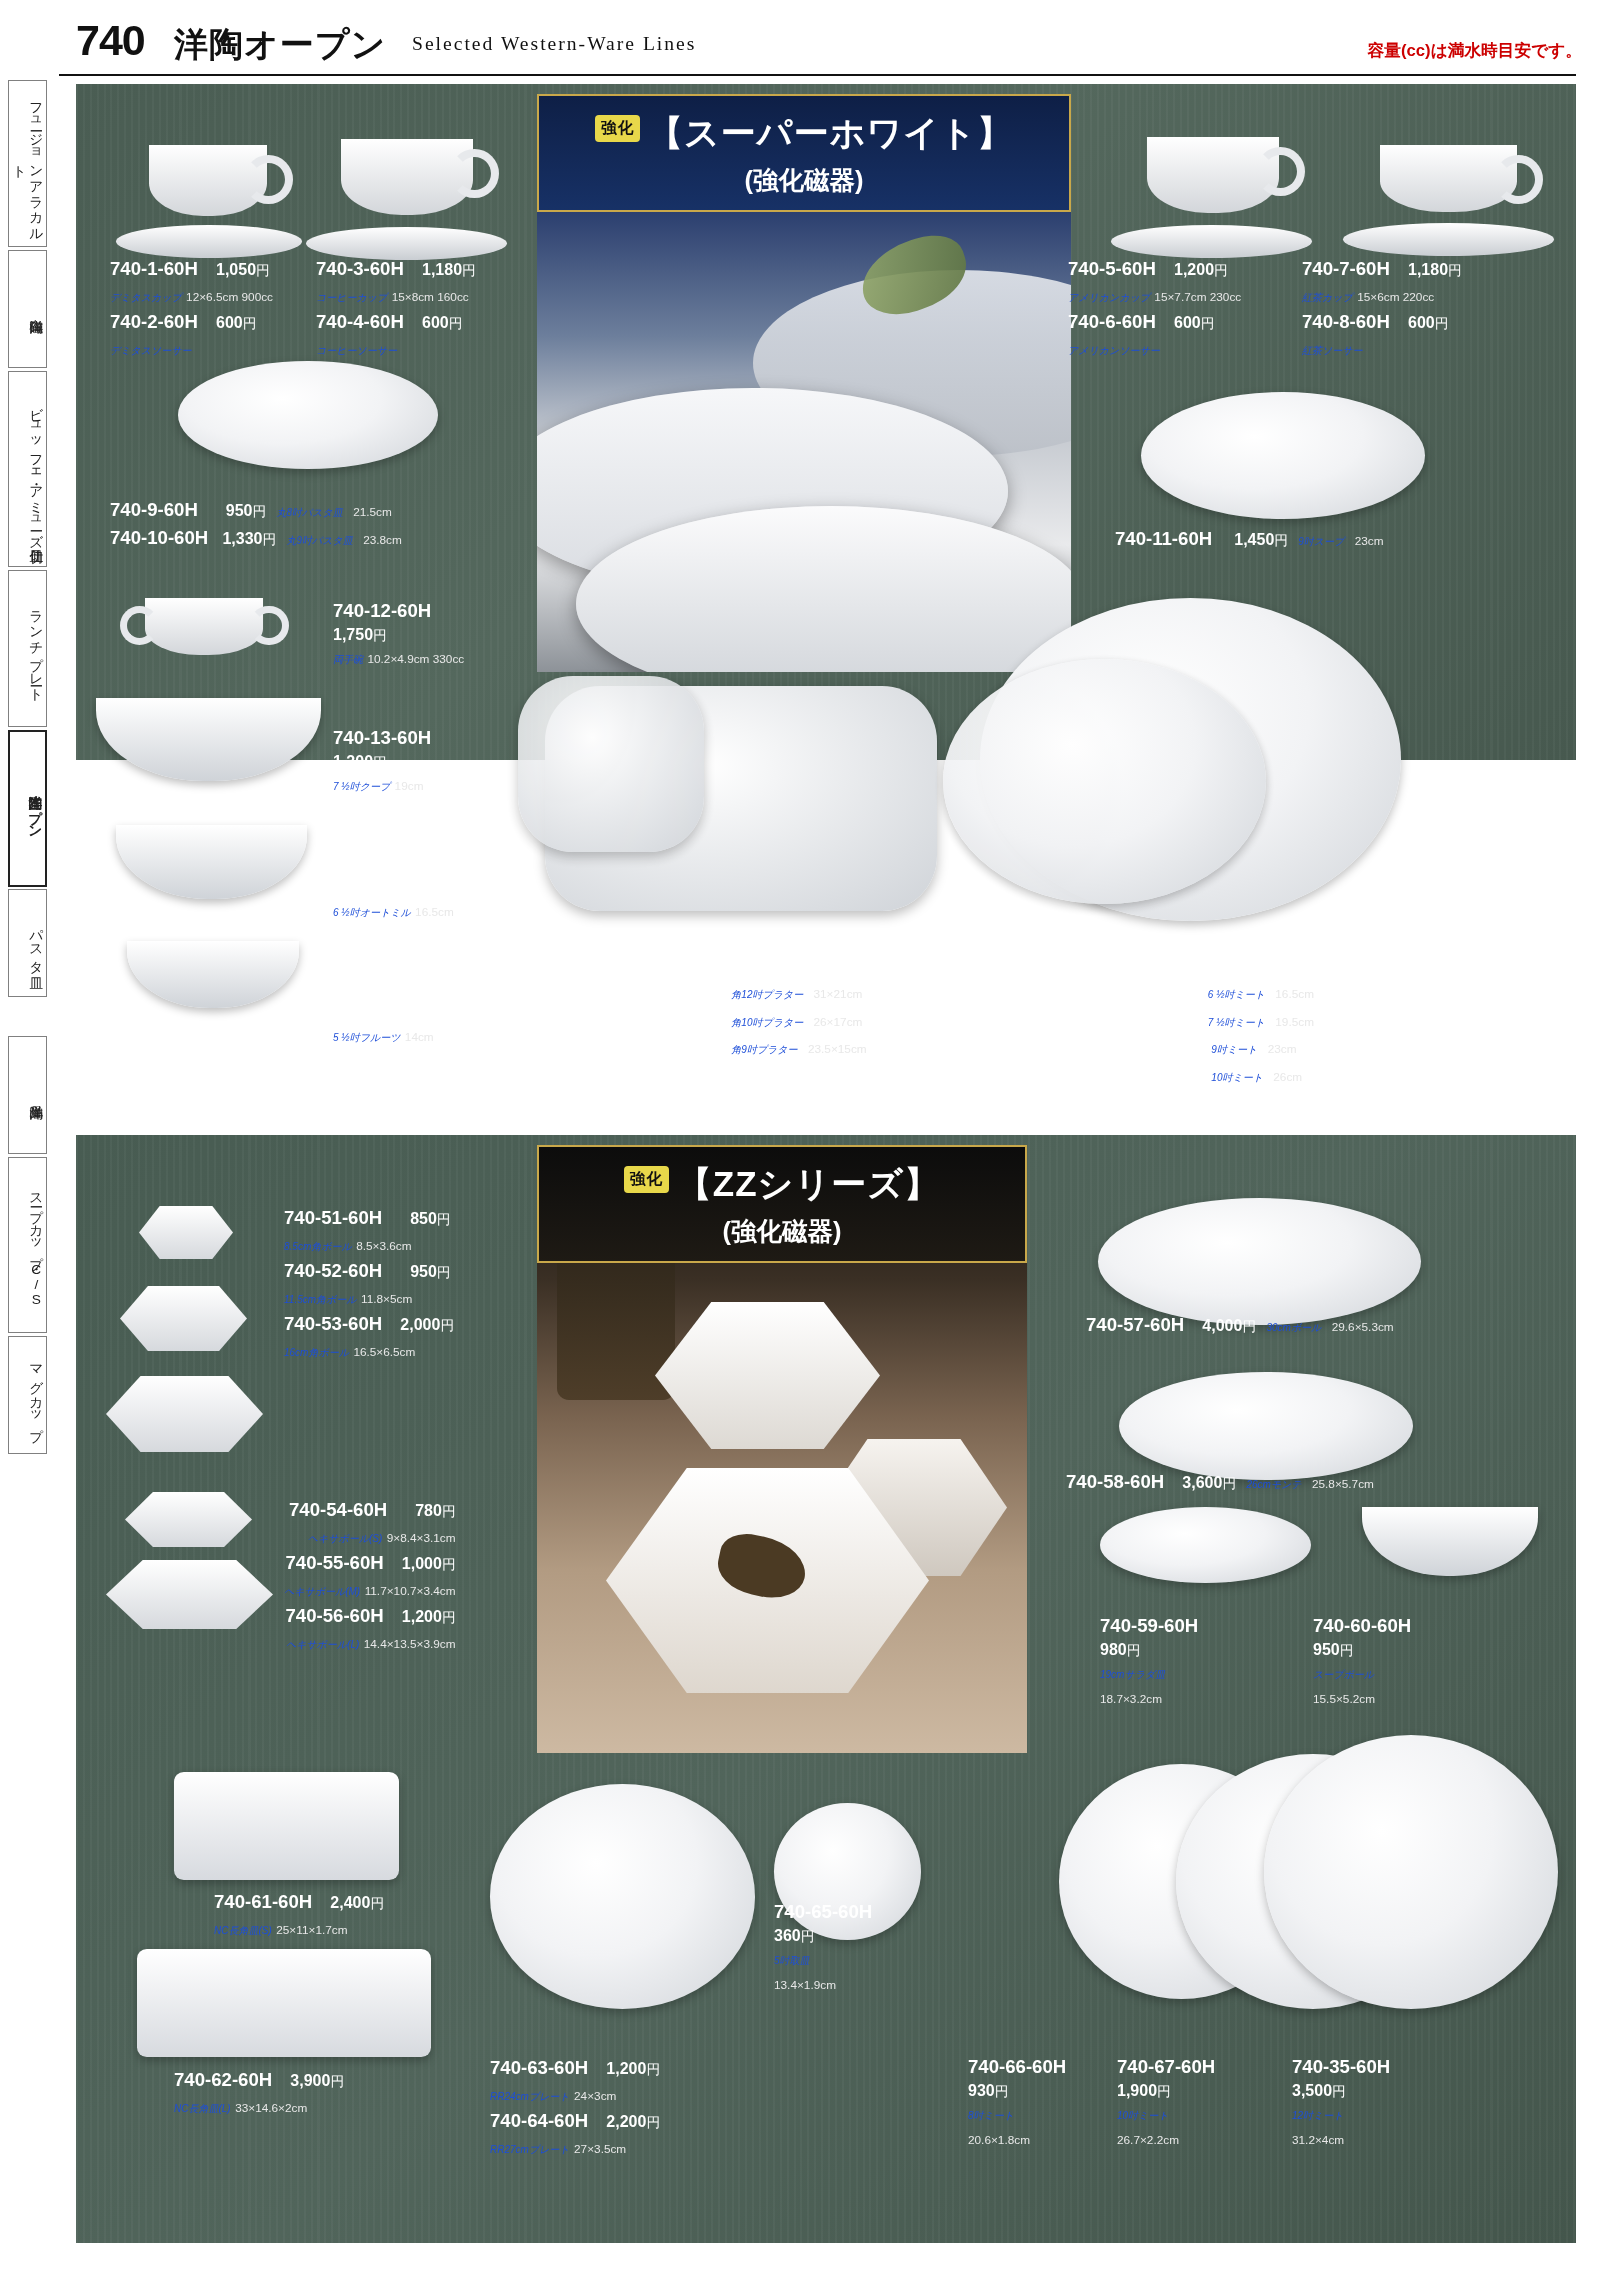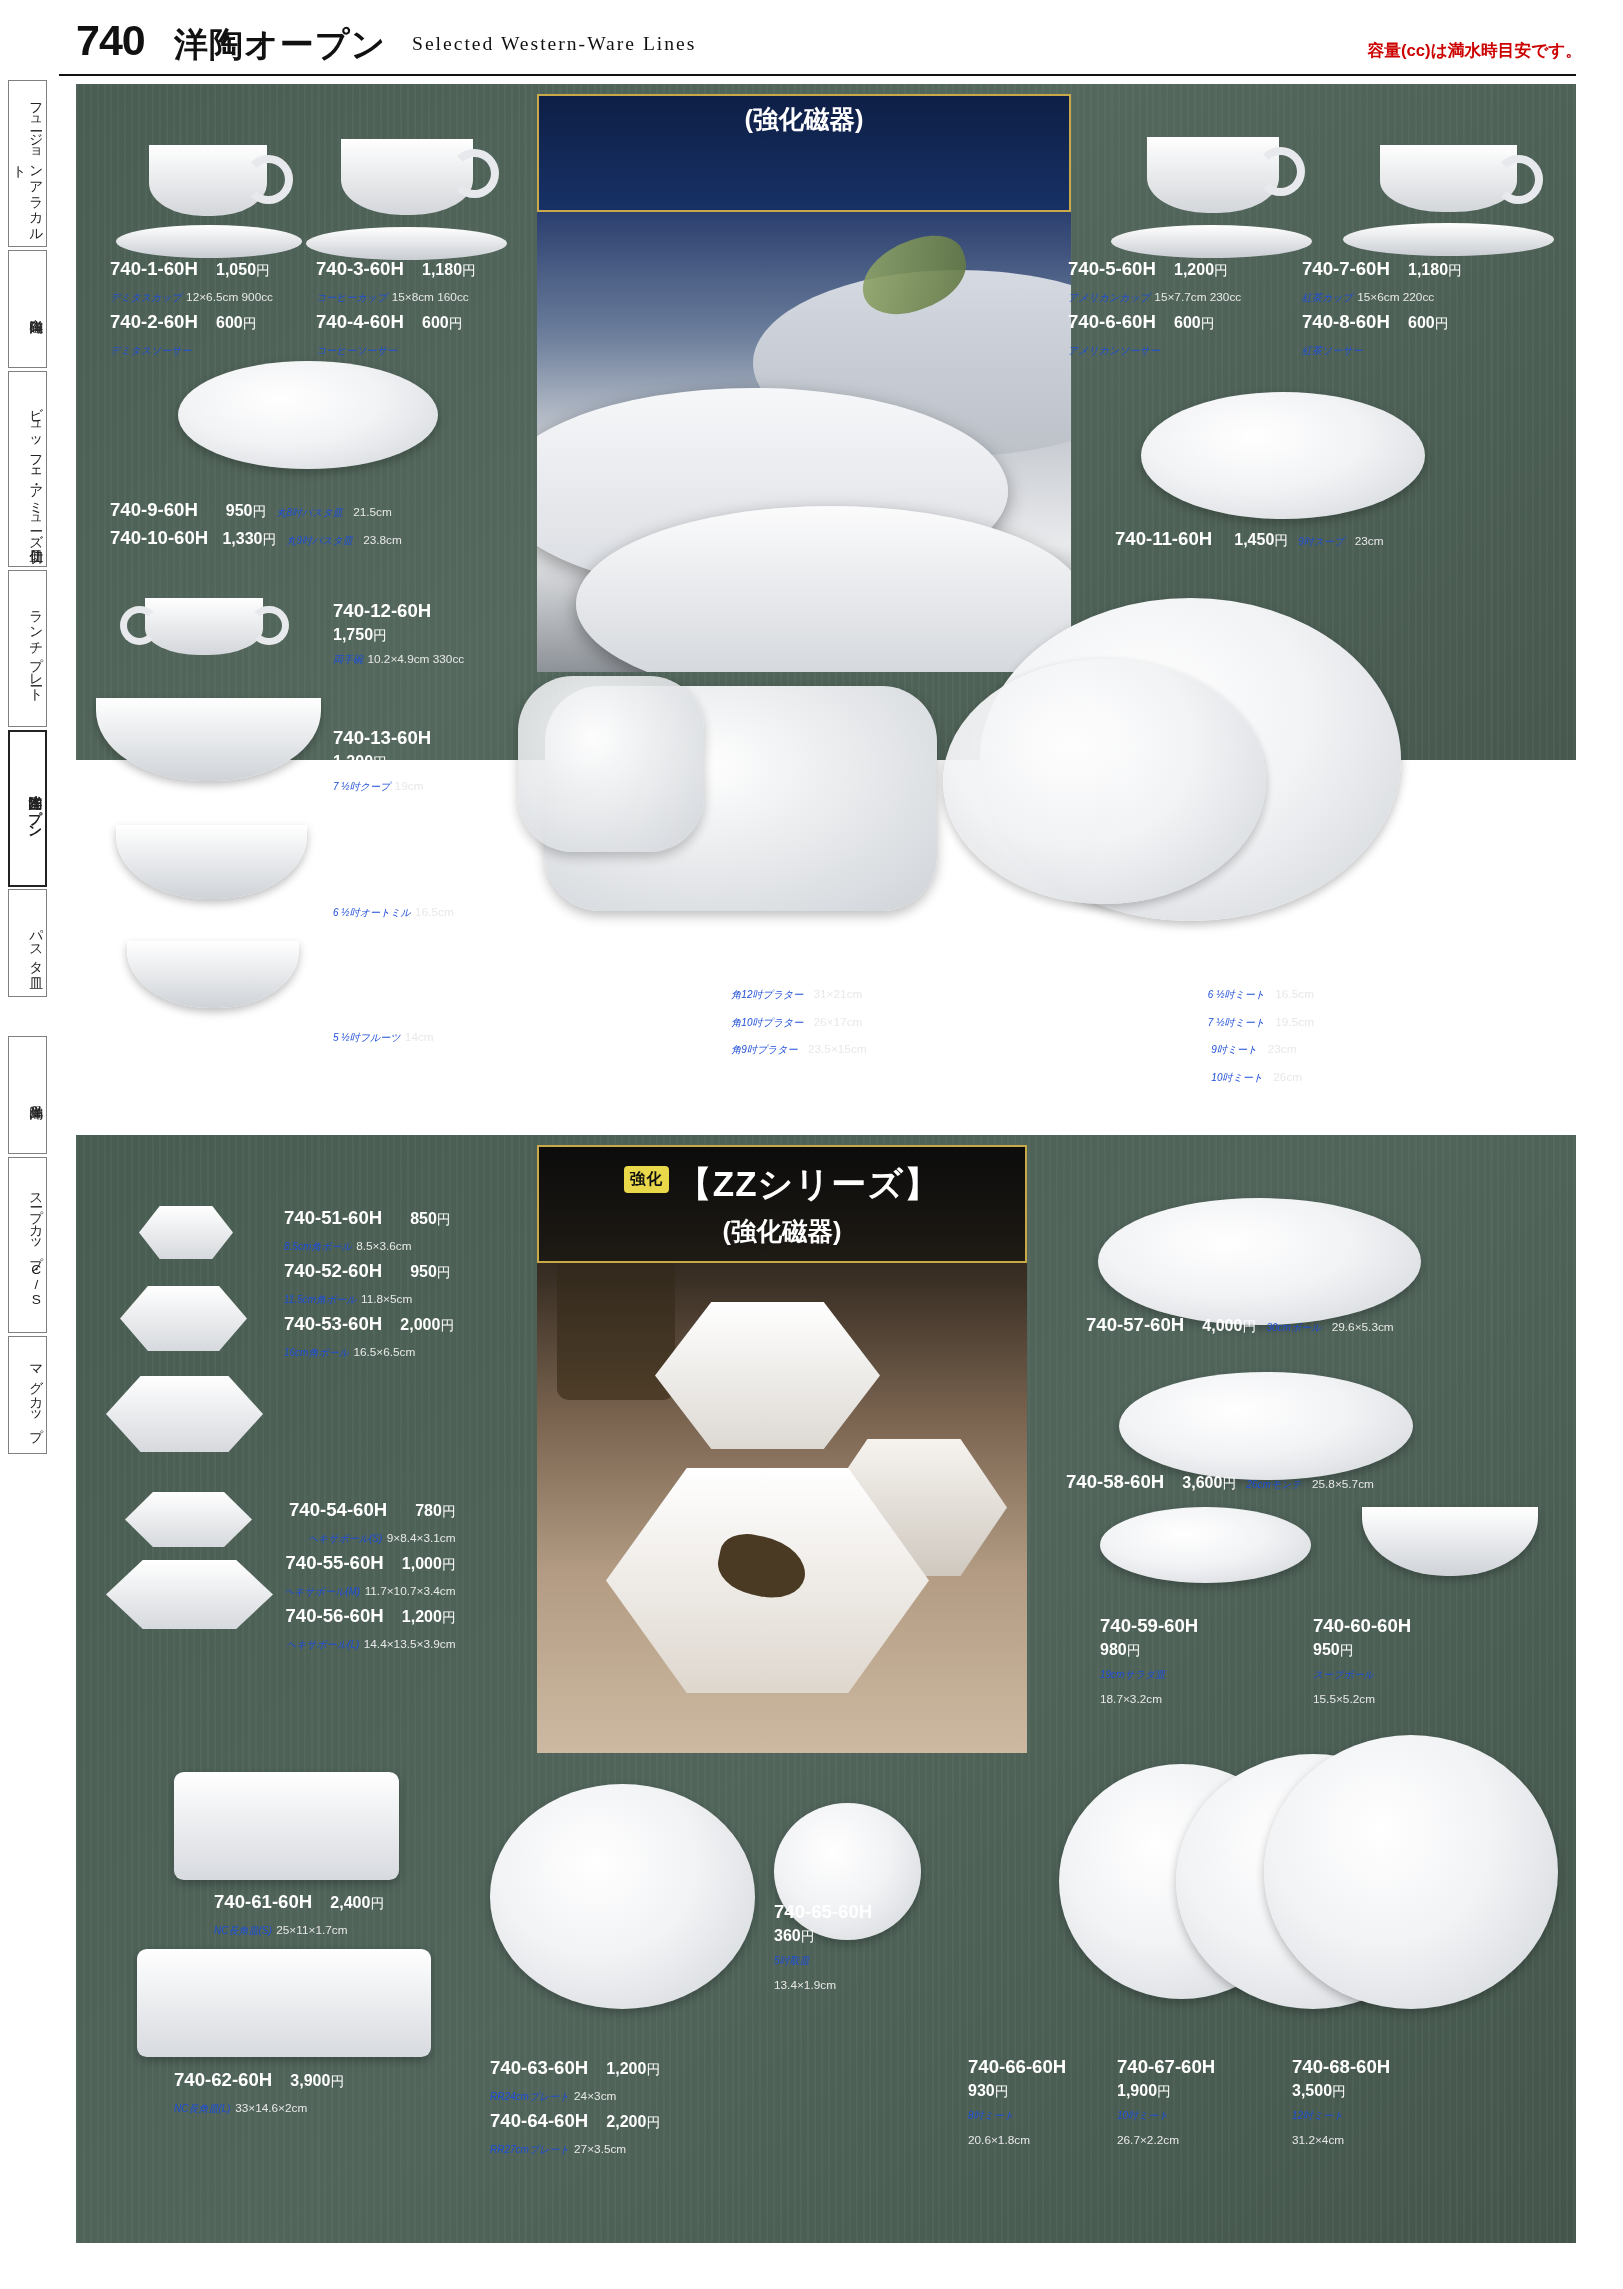--- a/index.html
+++ b/index.html
@@ -129,20 +129,21 @@
 
 <div class="panel" id="panel1"></div>
 
 <div class="photo" id="photo1">
   <div class="plate-c"></div>
     <div class="leaf"></div>
   <div class="plate-a"></div>
     <div class="plate-b"></div>
 </div>
 <div class="banner" id="banner1">
+  <div class="big"><span class="kyouka">強化</span><span>【スーパーホワイト】</span></div>
   <div class="sub">(強化磁器)</div>
 </div>
 
 <div class="ware cup" style="left:149px;top:145px;"></div>
 <div class="ware saucer" style="left:116px;top:225px;"></div>
 <div class="ware cup" style="left:341px;top:139px;width:132px;height:76px;"></div>
 <div class="ware saucer" style="left:306px;top:227px;width:201px;"></div>
 <div class="ware cup" style="left:1147px;top:137px;width:132px;height:76px;"></div>
 <div class="ware saucer" style="left:1111px;top:225px;width:201px;"></div>
 <div class="ware cup" style="left:1380px;top:145px;width:137px;height:67px;"></div>
@@ -386,18 +387,18 @@
   <div class="blk"><span class="desc">8吋ミート</span></div>
   <div class="blk"><span class="dim">20.6×1.8cm</span></div>
 </div>
 <div class="item" style="left:1117px;top:2056px;">
   <div class="blk"><span class="code">740-67-60H</span></div>
   <div class="blk"><span class="price">1,900</span><span class="yen">円</span></div>
   <div class="blk"><span class="desc">10吋ミート</span></div>
   <div class="blk"><span class="dim">26.7×2.2cm</span></div>
 </div>
 <div class="item" style="left:1292px;top:2056px;">
-  <div class="blk"><span class="code">740-68-60H</span></div>
+  <div class="blk"><span class="code">740-35-60H</span></div>
   <div class="blk"><span class="price">3,500</span><span class="yen">円</span></div>
   <div class="blk"><span class="desc">12吋ミート</span></div>
   <div class="blk"><span class="dim">31.2×4cm</span></div>
 </div>
 
 
 </body></html>

